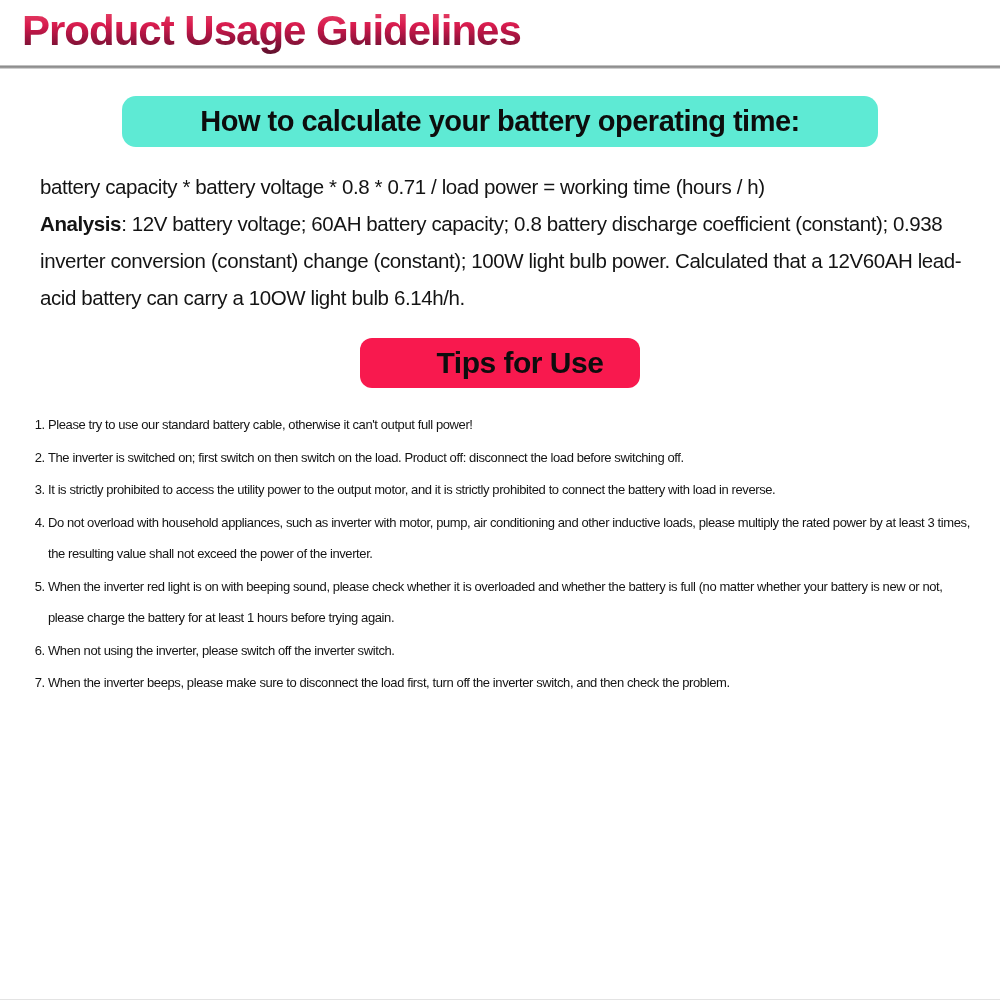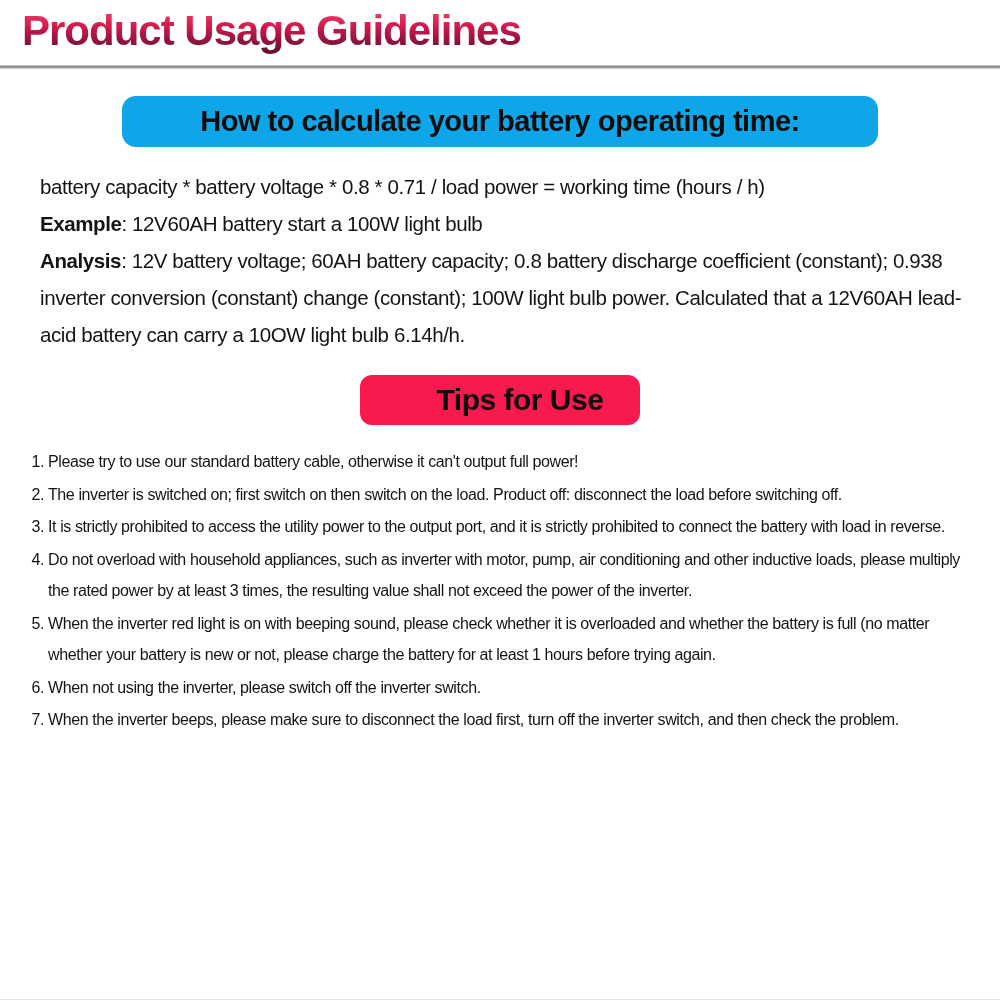--- a/index.html
+++ b/index.html
@@ -66,21 +66,21 @@
     font-size: 20.5px;
     line-height: 37px;
     letter-spacing: -0.4px;
   }
   .formula-block p b { letter-spacing: -0.4px; }
 
   
   .tips-list {
     margin: 21px 25px 0 25px;
     padding-left: 23px;
-    font-size: 16px;
+    font-size: 13px;
     line-height: 31.5px;
     letter-spacing: -0.4px;
     list-style: decimal outside;
   }
   .tips-list li { margin-bottom: 1px; }
 
   .bottom-rule {
     position: absolute;
     left: 0; bottom: 0;
     width: 100%;
@@ -89,34 +89,33 @@
   }
 </style>
 </head>
 <body>
 
 
 
 <h1 class="page-title">Product Usage Guidelines</h1>
 <div class="title-rule"></div>
 
-<div class="banner banner-calc" style="background: #0ea5e9;">How to calculate your battery operating time:</div>
+<div class="banner banner-calc" style="background: #5eead4;">How to calculate your battery operating time:</div>
 
 <div class="formula-block">
     <p>battery capacity * battery voltage * 0.8 * 0.71 / load power = working time (hours / h)</p>
-    <p><b>Example</b>: 12V60AH battery start a 100W light bulb</p>
     <p><b>Analysis</b>: 12V battery voltage; 60AH battery capacity; 0.8 battery discharge coefficient (constant); 0.938 inverter conversion (constant) change (constant); 100W light bulb power. Calculated that a 12V60AH lead-acid battery can carry a 10OW light bulb 6.14h/h.</p>
   </div>
 
 <div class="banner banner-tips" style="background: rgb(248, 25, 78);">Tips for Use</div>
 
 <ol class="tips-list">
     <li>Please try to use our standard battery cable, otherwise it can't output full power!</li>
     <li>The inverter is switched on; first switch on then switch on the load. Product off: disconnect the load before switching off.</li>
-    <li>It is strictly prohibited to access the utility power to the output port, and it is strictly prohibited to connect the battery with load in reverse.</li>
+    <li>It is strictly prohibited to access the utility power to the output motor, and it is strictly prohibited to connect the battery with load in reverse.</li>
     <li>Do not overload with household appliances, such as inverter with motor, pump, air conditioning and other inductive loads, please multiply the rated power by at least 3 times, the resulting value shall not exceed the power of the inverter.</li>
     <li>When the inverter red light is on with beeping sound, please check whether it is overloaded and whether the battery is full (no matter whether your battery is new or not, please charge the battery for at least 1 hours before trying again.</li>
     <li>When not using the inverter, please switch off the inverter switch.</li>
     <li>When the inverter beeps, please make sure to disconnect the load first, turn off the inverter switch, and then check the problem.</li>
   </ol>
 
 <div class="bottom-rule"></div>
 
 
 

